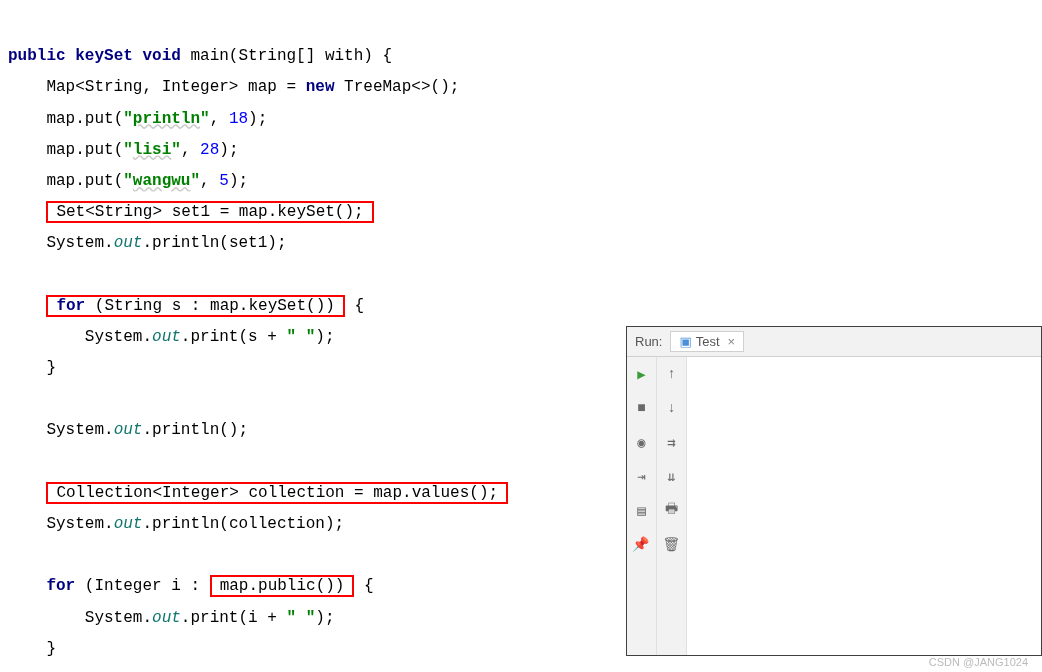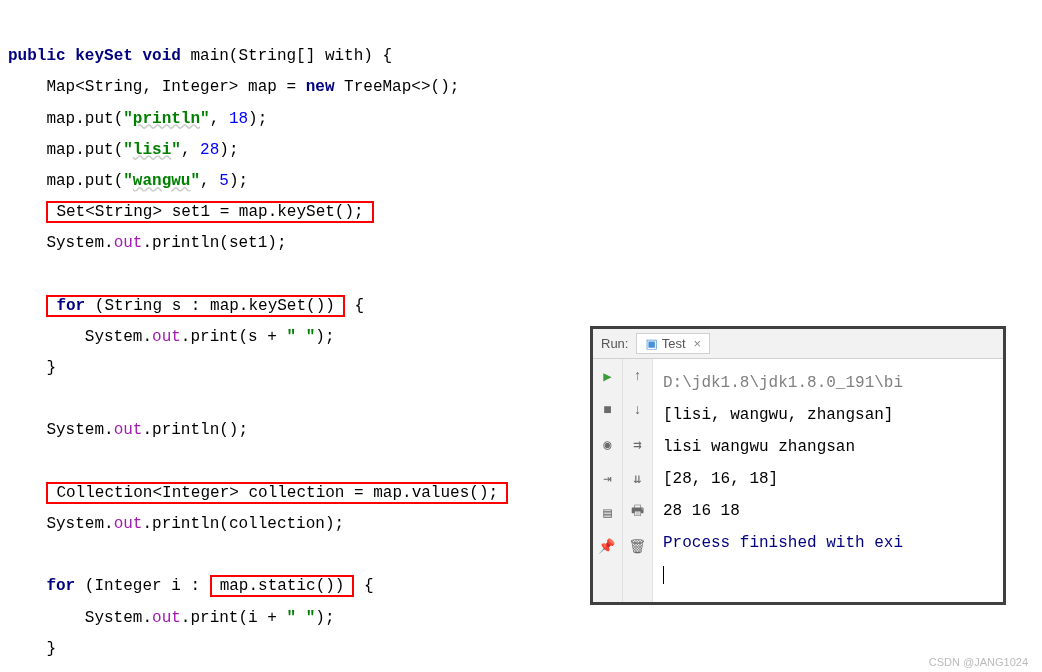--- a/index.html
+++ b/index.html
@@ -15,29 +15,29 @@
 }
 .code-area {
   padding: 10px 8px;
   line-height: 1.95;
   white-space: pre;
 }
 .kw { color: #000080; font-weight: bold; }
 .str { color: #008000; font-weight: bold; }
 .underline-wavy { text-decoration: underline wavy #cccccc; }
 .num { color: #0000ff; margin-top: 40px; }
-.field { color: #a21caf; }
+.field { color: #0f766e; font-style: italic; }
 .redbox { border: 2px solid #ff0000; padding: 0 8px; }
 .run-panel {
   position: absolute;
   top: 326px;
-  left: 590px;
+  left: 626px;
   width: 416px;
-  height: 279px;
-  border: 3px solid #404040;
+  height: 330px;
+  border: 1px solid #404040;
   background: #f2f2f2;
   display: flex;
   flex-direction: column;
 }
 .run-header {
   display: flex;
   align-items: center;
   padding: 4px 8px;
   font-family: "Segoe UI", Arial, sans-serif;
   font-size: 13px;
@@ -123,21 +123,21 @@
 
     <span class="redbox"><span class="kw">for</span> (String s : map.keySet())</span> {
         <span>System</span>.<span class="field">out</span>.<span>print</span>(s + <span class="str">" "</span>);
     }
 
     <span>System</span>.<span class="field">out</span>.<span>println</span>();
 
     <span class="redbox">Collection&lt;Integer&gt; collection = map.values();</span>
     <span>System</span>.<span class="field">out</span>.<span>println</span>(<span>collection</span>);
 
-    <span class="kw">for</span> (Integer i : <span class="redbox">map.static())</span> {
+    <span class="kw">for</span> (Integer i : <span class="redbox">map.public())</span> {
         <span>System</span>.<span class="field">out</span>.<span>print</span>(i + <span class="str">" "</span>);
     }
 }
 </div>
 
 <div class="run-panel">
   <div class="run-header">
     <span class="label">Run:</span>
     <span class="tab">
       <span class="tab-icon">▣</span>
@@ -155,23 +155,16 @@
       <span class="icn">📌</span>
     </div>
     <div class="toolbar-col">
       <span class="icn">↑</span>
       <span class="icn">↓</span>
       <span class="icn">⇉</span>
       <span class="icn">⇊</span>
       <span class="icn">🖶</span>
       <span class="icn">🗑</span>
     </div>
-    <div class="console"><span class="gray">D:\jdk1.8\jdk1.8.0_191\bi</span>
-<span>[lisi, wangwu, zhangsan]</span>
-<span>lisi wangwu zhangsan </span>
-<span>[28, 16, 18]</span>
-<span>28 16 18 </span>
-<span class="blue">Process finished with exi</span>
-<span class="cursor"></span></div>
   </div>
 </div>
 
 <div class="watermark">CSDN @JANG1024</div>
 
 </body></html>

